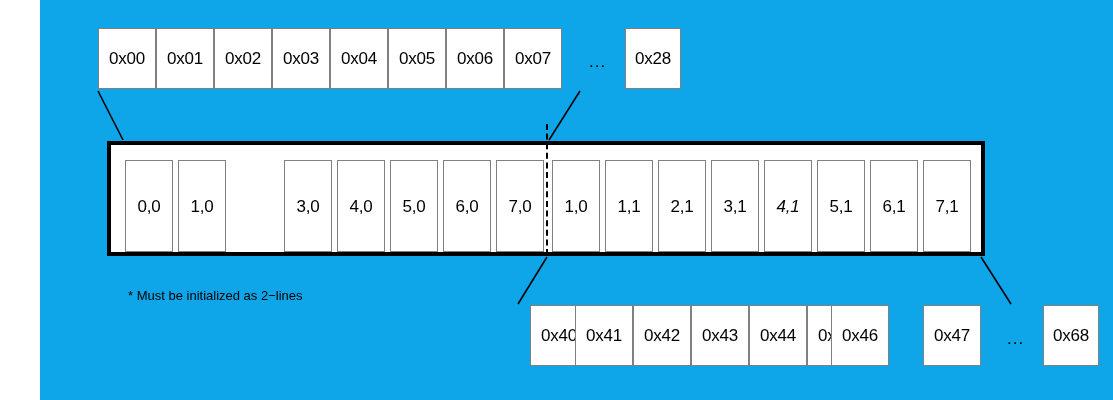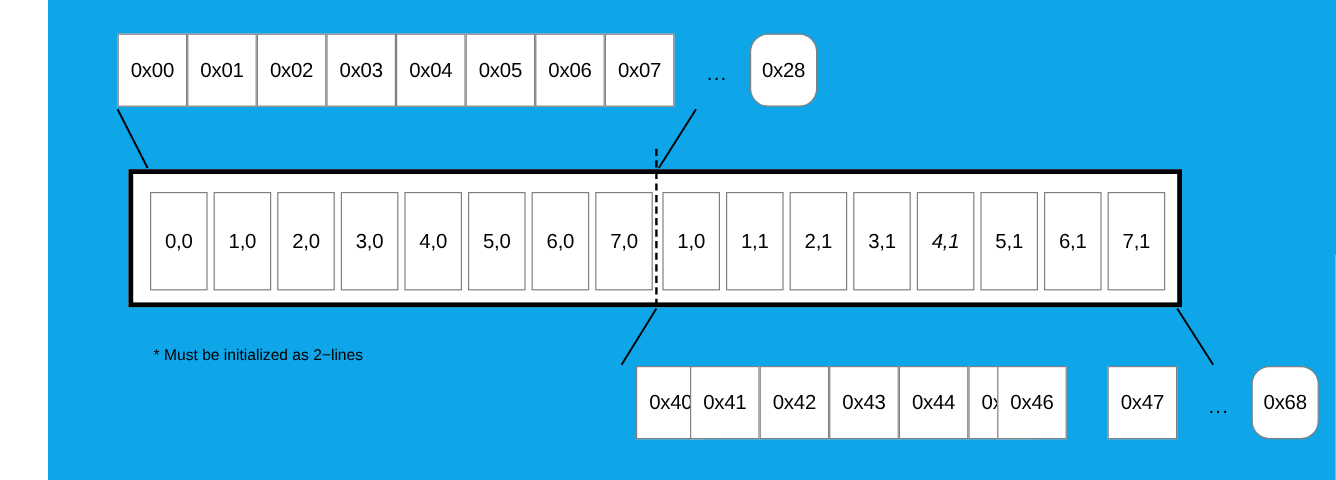--- a/index.html
+++ b/index.html
@@ -35,21 +35,20 @@
   .cell.addr {
     width: 58px;
     height: 61px;
     top: 28px;
   }
   .row-top .cell.addr { top: 28px; }
   .row-bottom .cell.addr { top: 305px; }
 
   .cell.addr-sep {
     width: 56px;
-    border-radius: 15px;
   }
 
   
   .ellipsis {
     position: absolute;
     font-size: 17px;
     color: #000000;
     letter-spacing: 1px;
     line-height: 1;
   }
@@ -63,21 +62,21 @@
     height: 115px;
     box-sizing: border-box;
     border: 4px solid #000000;
     background: #ffffff;
   }
 
   .slot {
     position: absolute;
     box-sizing: border-box;
     width: 48px;
-    height: 82px;
+    height: 92px;
     top: 160px;
     border: 1px solid #808080;
     background: #ffffff;
     display: flex;
     align-items: center;
     justify-content: center;
     font-size: 17px;
     color: #000000;
     line-height: 1;
     letter-spacing: -0.2px;
@@ -136,21 +135,20 @@
 
   <svg class="leader" style="left:0; top:0;" width="1113" height="400">
     <line x1="58" y1="91" x2="83" y2="140"></line>
     <line x1="540" y1="91" x2="509" y2="140"></line>
   </svg>
 
   <div id="main-box"></div>
 
   <div class="slot" style="left:85px;">0,0</div>
   <div class="slot" style="left:138px;">1,0</div>
-  <div class="slot" style="left:191px;">2,0</div>
   <div class="slot" style="left:244px;">3,0</div>
   <div class="slot" style="left:297px;">4,0</div>
   <div class="slot" style="left:350px;">5,0</div>
   <div class="slot" style="left:403px;">6,0</div>
   <div class="slot" style="left:456px;">7,0</div>
 
   <div class="slot" style="left:512px;">1,0</div>
   <div class="slot" style="left:565px;">1,1</div>
   <div class="slot" style="left:618px;">2,1</div>
   <div class="slot" style="left:671px;text-align:center;">3,1</div>

